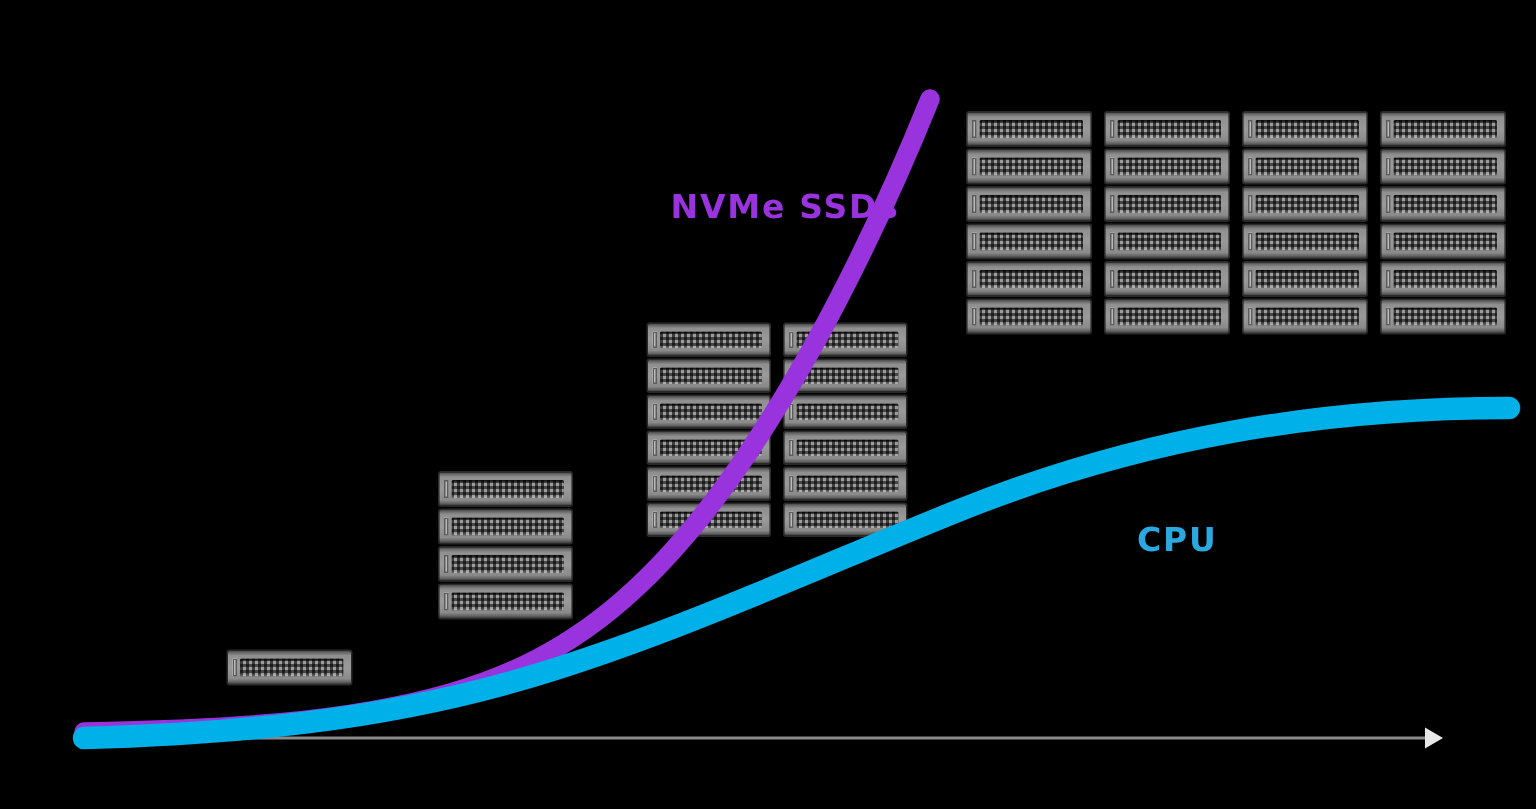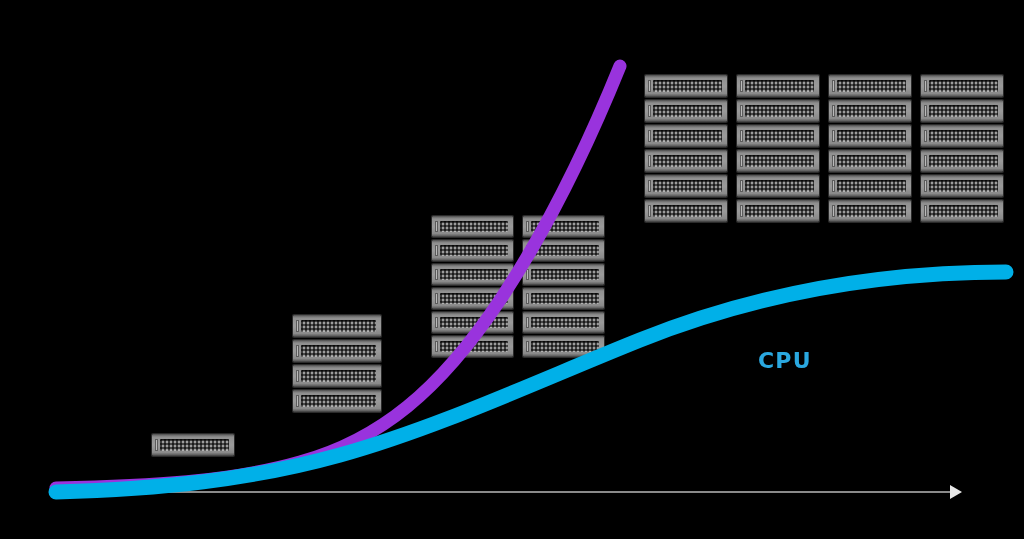--- a/index.html
+++ b/index.html
@@ -321,16 +321,17 @@
              C 150,486 230,482 300,462
              C 380,440 440,390 500,300
              C 550,225 590,140 620,66" fill="none" stroke="#9933dd" stroke-width="13" stroke-linecap="round"></path>
 
     <path d="M 56,492
              C 160,489 250,480 340,455
              C 440,427 540,380 640,340
              C 760,292 880,272 1006,272" fill="none" stroke="#00b0e8" stroke-width="15" stroke-linecap="round"></path>
   </svg>
 
+  <div class="series-label" id="label-nvme" style="left:447px; top:126px;">NVMe SSDs</div>
 
   <div class="series-label" id="label-cpu" style="left:758px; top:348px;">CPU</div>
 
 </div>
 
 </body></html>

